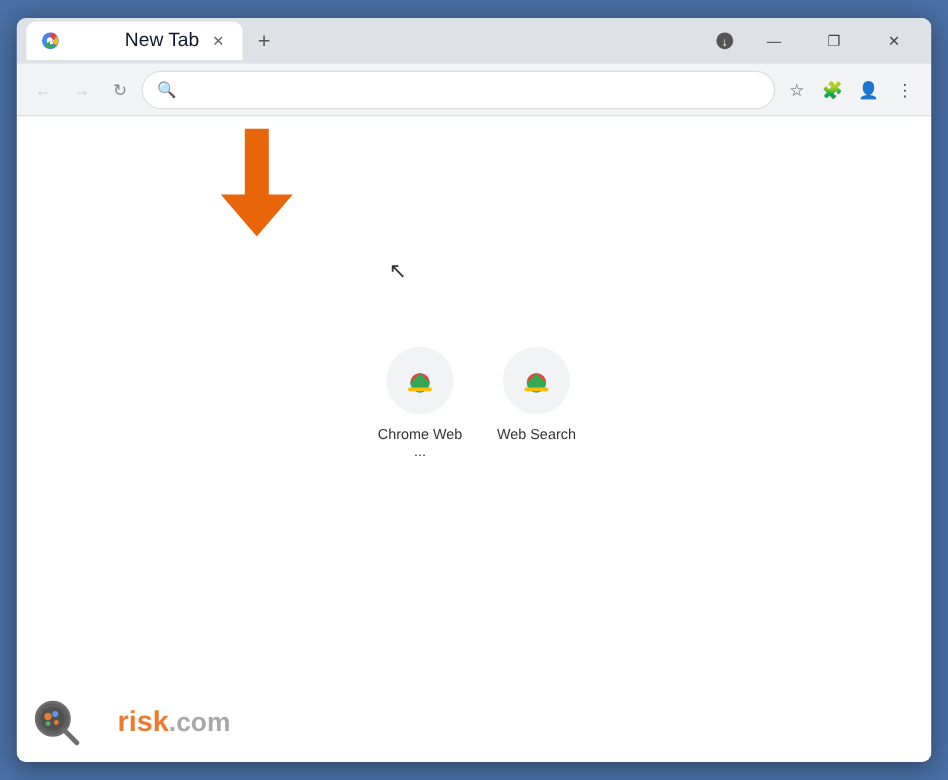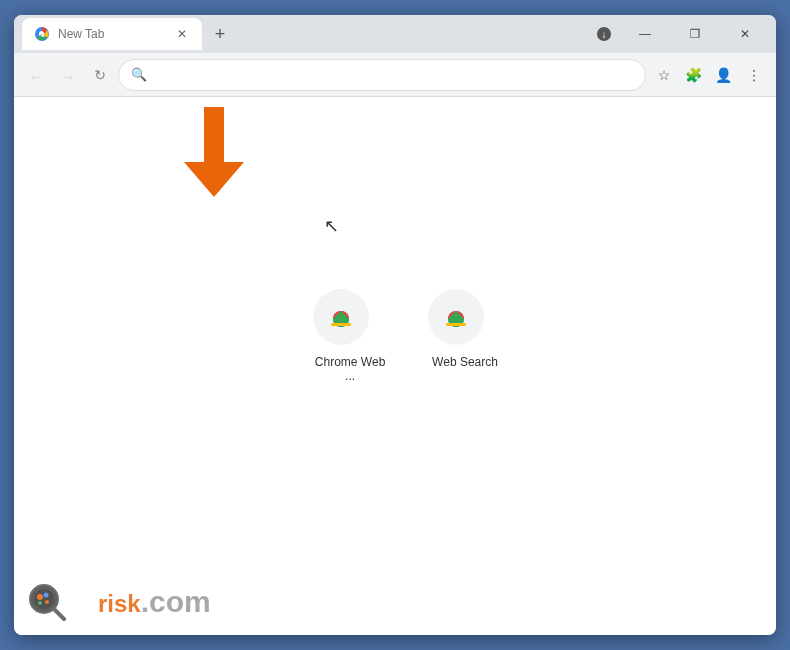--- a/index.html
+++ b/index.html
@@ -47,23 +47,24 @@
       position: relative;
     }
 
     .tab-favicon {
       width: 16px;
       height: 16px;
       flex-shrink: 0;
     }
 
     .tab-title {
-      font-size: 12px;
-      color: #737373;
-      flex: 1;
+      font-size: 16px;
+      color: #0f172a;
+      flex: 1;
+      text-align: right;
     }
 
     .tab-close {
       width: 16px;
       height: 16px;
       border-radius: 50%;
       display: flex;
       align-items: center;
       justify-content: center;
       font-size: 12px;
@@ -222,21 +223,20 @@
       align-items: center;
       justify-content: center;
       overflow: hidden;
     }
 
     .shortcut-label {
       font-size: 12px;
       color: #333;
       max-width: 80px;
       text-align: center;
-      margin-left: 18px;
     }
 
     
     .chrome-store-svg {
       width: 32px;
       height: 32px;
     }
 
     
     .watermark {
@@ -379,18 +379,18 @@
 
         <circle cx="14" cy="16" r="3" fill="#e8650a"></circle>
         <circle cx="20" cy="14" r="2.5" fill="#4285f4"></circle>
         <circle cx="14" cy="22" r="2" fill="#34a853"></circle>
         <circle cx="21" cy="21" r="2" fill="#e8650a"></circle>
 
         <line x1="28" y1="28" x2="38" y2="38" stroke="#555" stroke-width="4" stroke-linecap="round"></line>
       </svg>
       <div style="display:flex; align-items:baseline; gap:0px;">
         <span style="font-size:24px; font-weight:700; color:#e8650a; font-family:Arial, sans-serif;margin-left:24px;">risk</span>
-        <span style="font-size:30px; font-weight:700; color:#999; font-family:Arial, sans-serif;">.com</span>
+        <span style="font-size:22px; font-weight:700; color:#999; font-family:Arial, sans-serif;">.com</span>
       </div>
     </div>
 
   </div>
 </div>
 
 </body></html>

